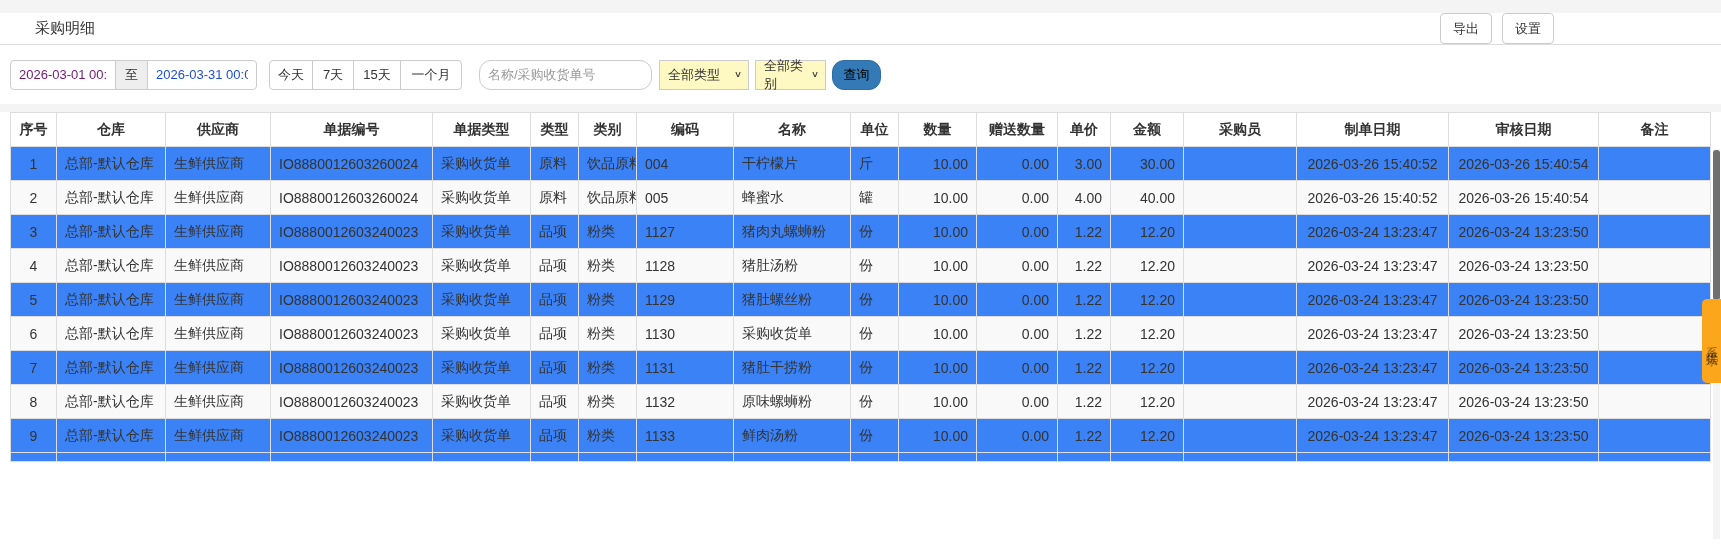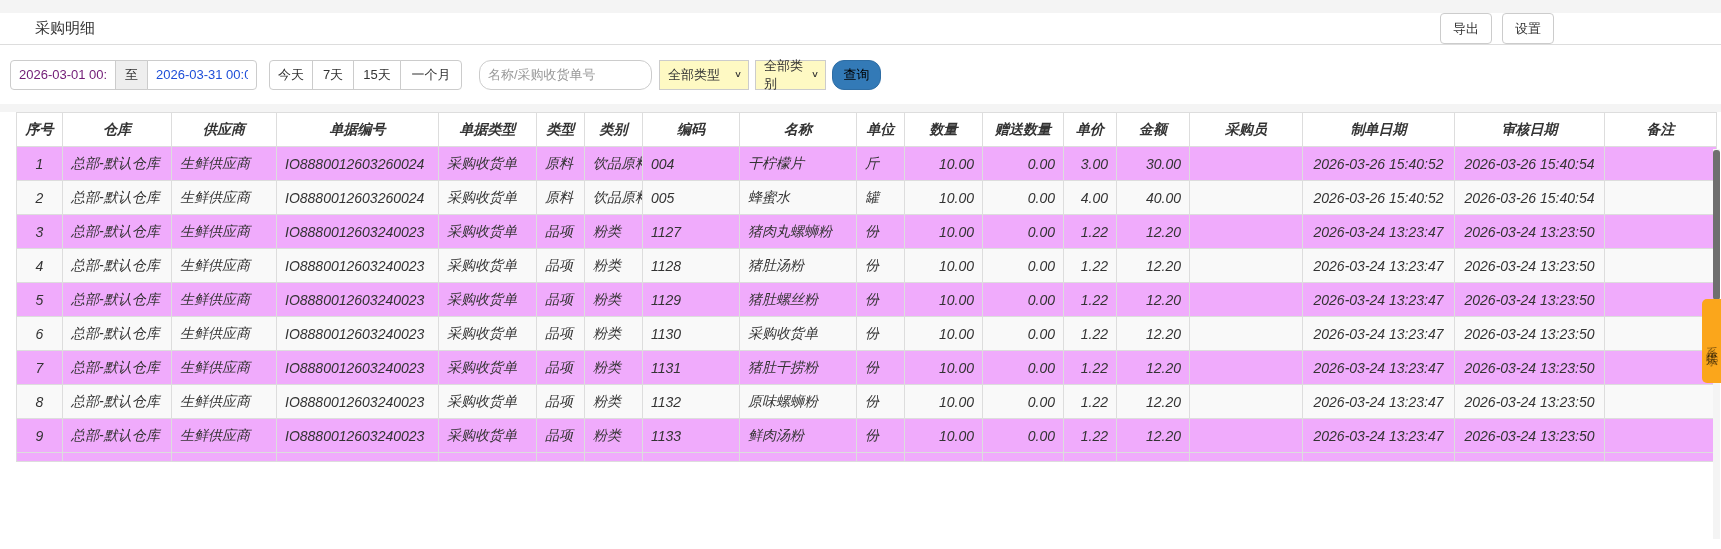--- a/index.html
+++ b/index.html
@@ -53,23 +53,22 @@
   .sel-cat  { width:71px; margin-left:6px; }
   .chev { font-size:11px; color:#333; transform:scaleY(0.8); }
   .sup-inp { width:132px; margin-left:5px; }
   .query-btn {
     width:49px; height:30px; margin-left:6px; background:#337ab7; color:#000000;
     border:1px solid #2e6da4; border-radius:12px; font-size:13px; cursor:pointer;
     font-family:inherit;
   }
   .gapstrip { height:8px; background:#f4f4f4; }
   table.grid {
-    margin-left:16px; width:1700px; border-collapse:collapse; table-layout:fixed;
-    background:#f0abfc;
-    font-style:italic;
+    margin-left:10px; width:1700px; border-collapse:collapse; table-layout:fixed;
+    background:#3b82f6;
   }
   .grid th, .grid td {
     border:1px solid #ddd; height:34px; padding:0 8px;
     overflow:hidden; white-space:nowrap; font-size:14px;
   }
   .grid th { font-weight:bold; text-align:center; color:#333; background:#fff; }
   .grid tr.stripe td { background:#f9f9f9; }
   .grid td.al { text-align:left; }
   .grid td.ac { text-align:center; }
   .grid td.ar { text-align:right; }

